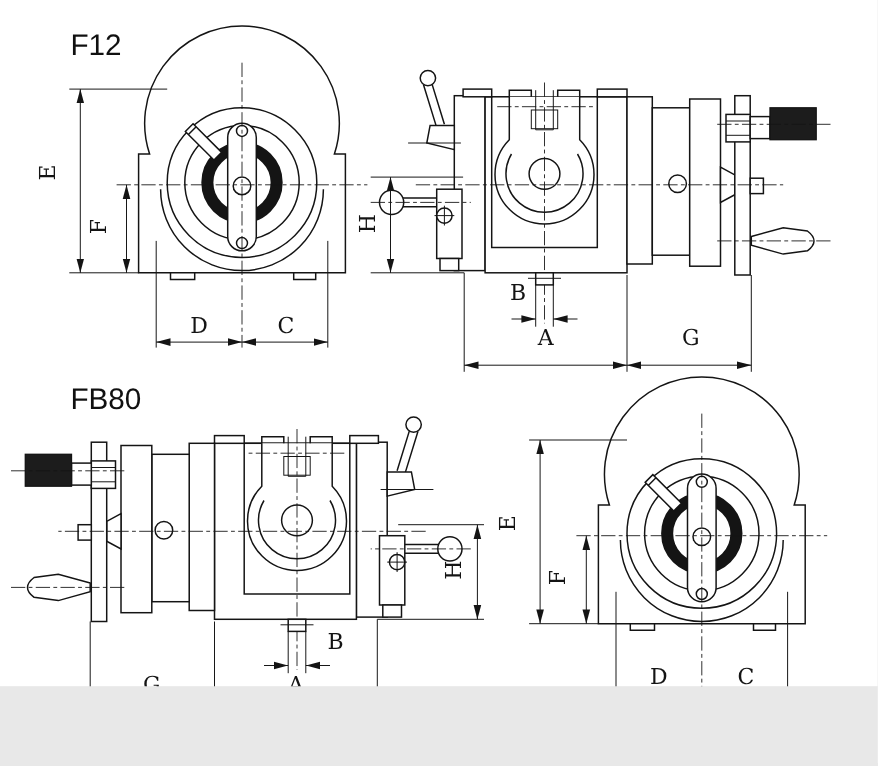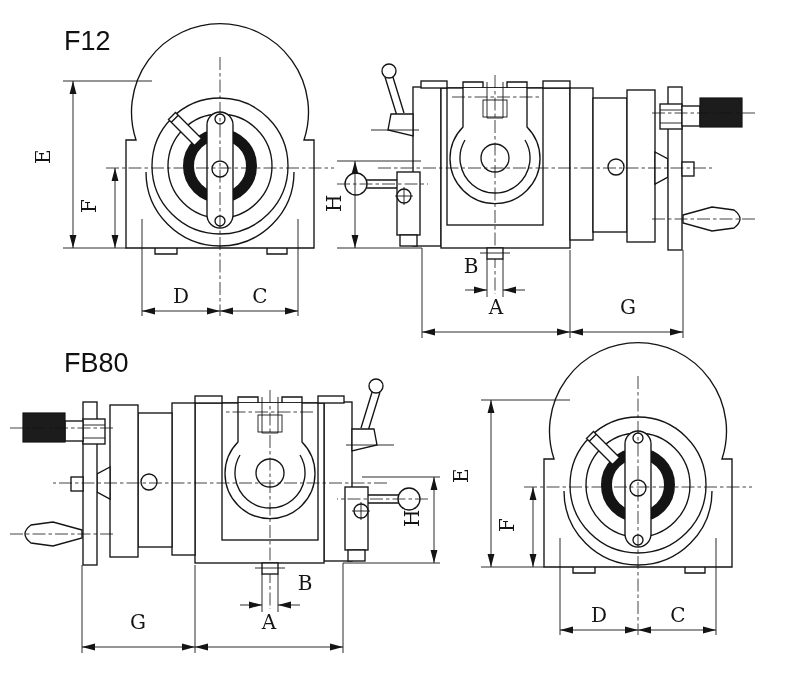--- a/index.html
+++ b/index.html
@@ -1,16 +1,16 @@
 <!DOCTYPE html>
 <html style="--line: #141414; --dark: #1c1c1c; --background: #ffffff;"><head>
 <meta charset="utf-8">
 <style>
   html,body{margin:0;padding:0;background:#e8e8e8;}
-  .stage{position:relative;width:798px;height:696px;background:var(--background,#fff);
+  .stage{position:relative;width:798px;height:624px;background:var(--background,#fff);
          font-family:"Liberation Sans",sans-serif;overflow:hidden;text-align:right;}
   svg{display:block}
   .ol  {fill:none;stroke:var(--line,#141414);stroke-width:1.35;}
   .fw  {fill:#ffffff;stroke:var(--line,#141414);stroke-width:1.35;}
   .thin{fill:none;stroke:var(--line,#141414);stroke-width:0.9;}
   .cl  {fill:none;stroke:var(--line,#141414);stroke-width:0.8;stroke-dasharray:13 3 3.5 3;}
   .dk  {fill:var(--dark,#1c1c1c);stroke:var(--line,#141414);stroke-width:1.2;}
   .ring{fill:none;stroke:var(--line,#141414);stroke-width:11;}
   text.dim{font-family:"DejaVu Serif",serif;font-size:20px;fill:var(--line,#141414);}
   text.ttl{font-family:"Liberation Sans",sans-serif;font-size:27px;fill:#101010;}

